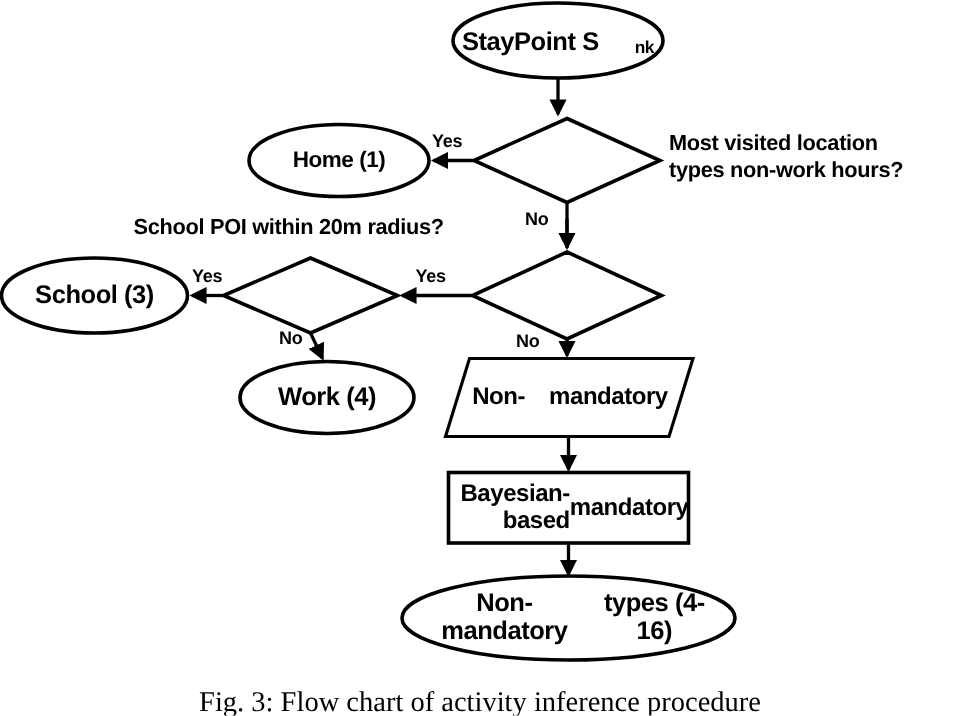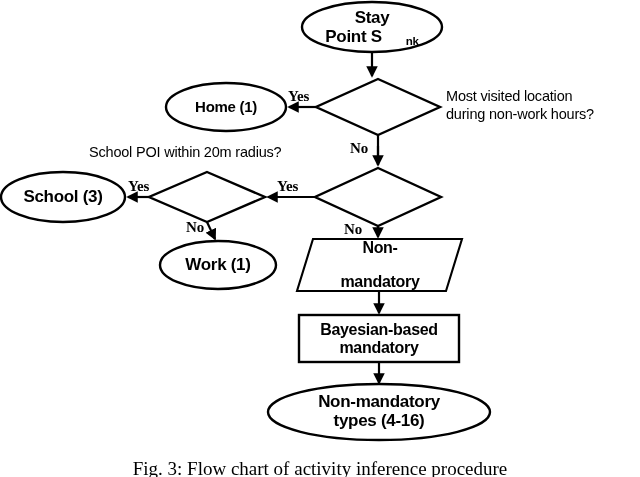--- a/index.html
+++ b/index.html
@@ -54,30 +54,29 @@
     position: absolute;
     font-family: "Liberation Sans", sans-serif;
     font-weight: bold;
     color: #000000;
     text-align: center;
     line-height: 1.1;
     letter-spacing: -0.3px;
     display: flex;
     align-items: center;
     justify-content: center;
-    flex-direction: column;
+    flex-direction: row;
   }
   .edge-lbl {
-    font-size: 15px;
+    font-size: 12px;
     font-weight: bold;
-    font-family: Liberation Serif, serif;
   }
   .side-note {
     font-size: 14.5px;
-    font-weight: normal;
+    font-weight: bold;
     line-height: 1.25;
     text-align: left;
   }
   .caption {
     position: absolute;
     left: 0;
     width: 640px;
     text-align: center;
     font-family: "Liberation Serif", serif;
     font-size: 19px;
@@ -147,40 +146,40 @@
 
   <div class="node-text" style="left:302px; top:6px; width:140px; height:44px; font-size:17px;">
     <span>Stay</span>
     <span><span>Point S</span><sub>nk</sub></span>
   </div>
 
   <div class="node-text" style="left:166px; top:95px; width:120px; height:24px; font-size:15px;">Home (1)</div>
 
   <div class="node-text" style="left:3px; top:185px; width:120px; height:24px; font-size:17px;">School (3)</div>
 
-  <div class="node-text" style="left:160px; top:253px; width:116px; height:24px; font-size:17px;">Work (1)</div>
+  <div class="node-text" style="left:160px; top:253px; width:116px; height:24px; font-size:17px;">Work (4)</div>
 
   <div class="node-text" style="left:315px; top:243px; width:130px; height:44px; font-size:16px;gap:16px;">
     <span>Non-</span>
     <span>mandatory</span>
   </div>
 
   <div class="node-text" style="left:299px; top:317px; width:160px; height:43px; font-size:16px;text-align:right;">
     <span>Bayesian-based</span>
     <span>mandatory</span>
   </div>
 
   <div class="node-text" style="left:279px; top:389px; width:200px; height:46px; font-size:17px;">
     <span>Non-mandatory</span>
     <span>types (4-16)</span>
   </div>
 
   <div class="lbl side-note" style="left:446px; top:87px; width:190px;">
     <div>Most visited location</div>
-    <div>during non-work hours?</div>
+    <div>types non-work hours?</div>
   </div>
 
   <div class="lbl side-note" style="left:89px; top:143px; width:300px;">
     <div>School POI within 20m radius?</div>
   </div>
 
 
   <div class="lbl edge-lbl" style="left:288px; top:88px;">Yes</div>
 
   <div class="lbl edge-lbl" style="left:350px; top:140px;">No</div>

